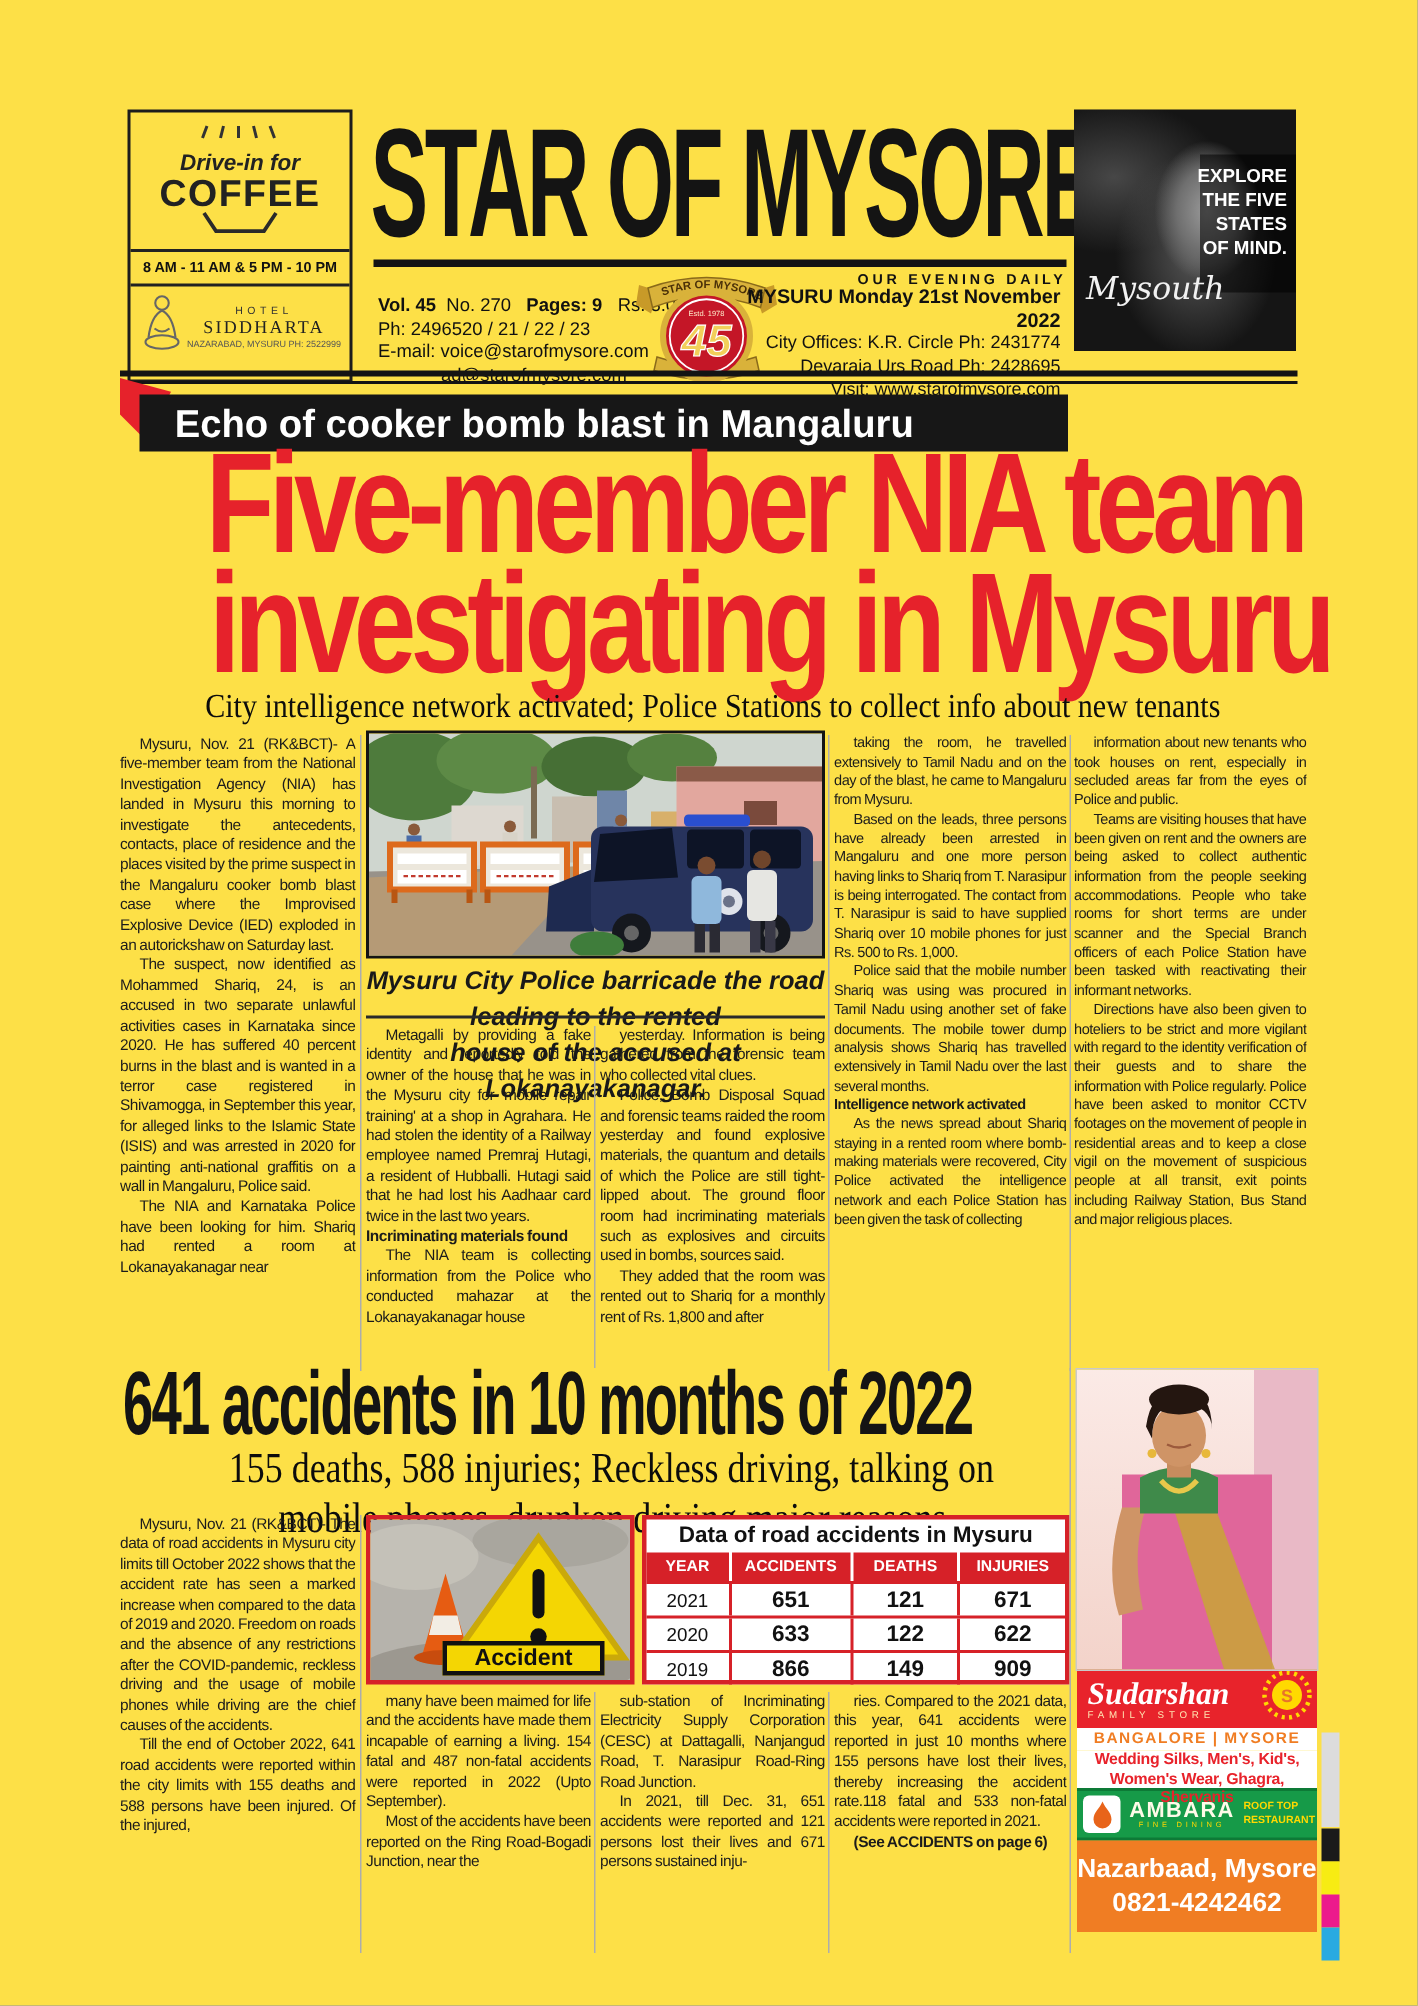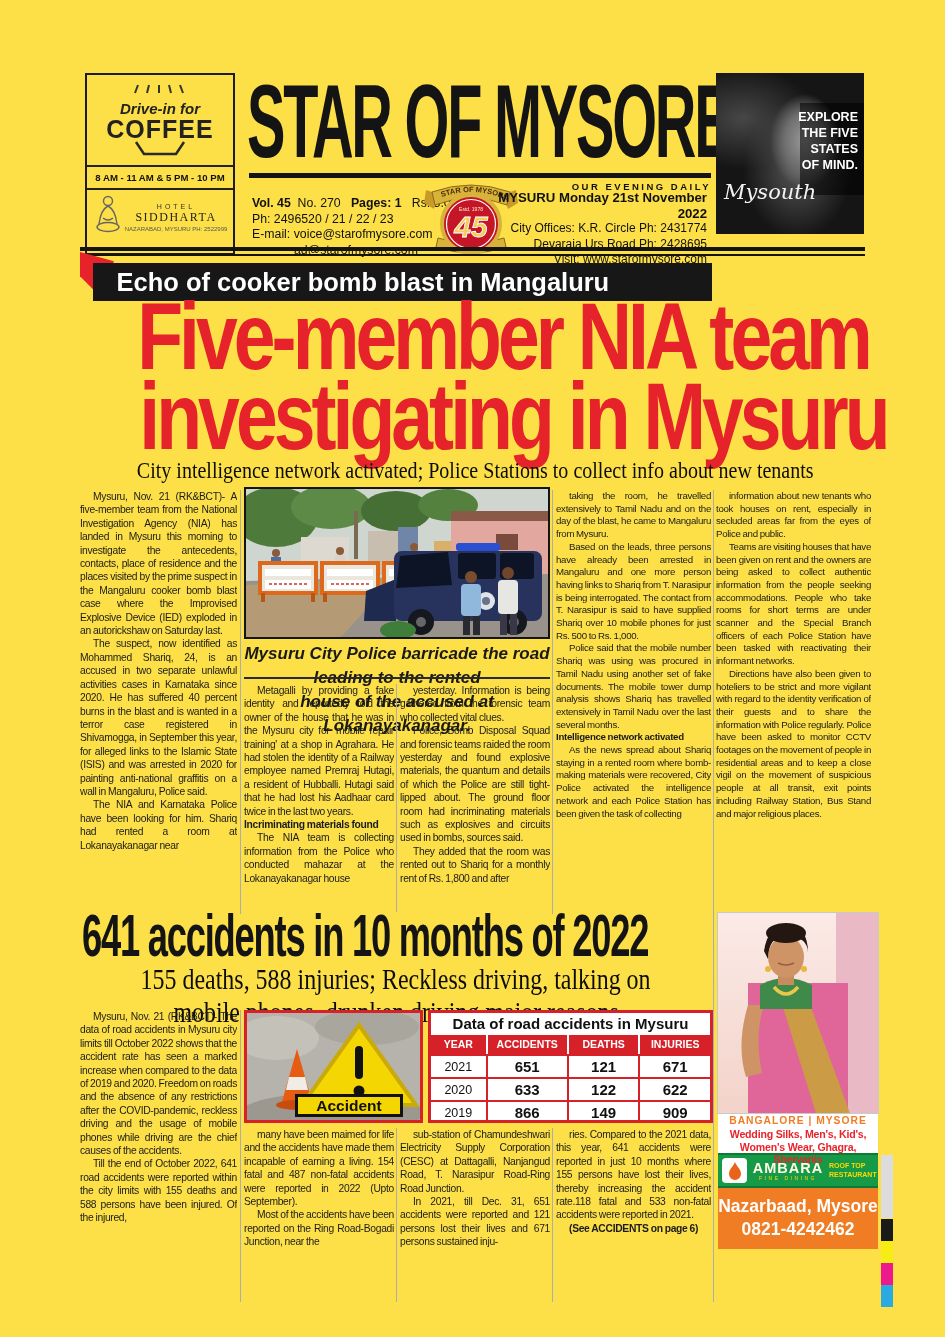--- a/index.html
+++ b/index.html
@@ -72,21 +72,21 @@
 
   .photo1{left:244px;top:487px;width:306px;height:152px;border:2px solid #141414;box-sizing:border-box;}
   .caption{left:244px;top:642px;width:306px;text-align:center;font-weight:bold;font-style:italic;
            font-size:17px;line-height:24px;color:#191919;}
   .caption-rule{left:244px;top:677px;width:306px;height:2px;background:#2a2a2a;}
 
   
   .headline2{left:82px;top:906px;}
   .headline2 .cond{font-size:60px;font-weight:800;letter-spacing:-2px;line-height:60px;
                    transform:scaleX(0.605);color:#141414;}
-  .subhead2{left:80px;top:964px;width:632px;text-align:center;font-family:"Liberation Serif",serif;}
+  .subhead2{left:92px;top:964px;width:632px;text-align:center;font-family:"Liberation Serif",serif;}
   .subhead2 div{height:33px;}
   .subhead2 .cond-c{font-size:28.5px;color:#0c0c0c;transform:scaleX(0.84);line-height:32px;}
 
   .acc-graphic{left:244px;top:1010px;width:179px;height:113px;border:3px solid #d62128;
                box-sizing:border-box;}
   .acc-label{position:absolute;left:48px;bottom:3px;width:108px;height:23px;background:#f4d603;
              border:3px solid #111;box-sizing:border-box;text-align:center;font-weight:800;
              font-size:15.5px;line-height:17px;color:#111;}
   .acc-table{left:428px;top:1010px;width:285px;height:113px;border:3px solid #d62128;
              box-sizing:border-box;background:#fff;}
@@ -172,21 +172,21 @@
 
   <div class="abs masthead-title">
     <span class="cond">STAR OF MYSORE</span>
   </div>
   <div class="abs masthead-rule"></div>
   <div class="abs evening-daily">OUR EVENING DAILY</div>
 
   <div class="abs pub-info">
     <div><b>Vol. 45</b>&nbsp;
          <span>No. 270</span>&nbsp;&nbsp;
-         <b>Pages: 1</b>&nbsp;&nbsp;
+         <b>Pages: 9</b>&nbsp;&nbsp;
          <span>Rs. 3.00</span></div>
     <div>Ph: 2496520 / 21 / 22 / 23</div>
     <div>E-mail: voice@starofmysore.com</div>
     <div class="ind">ad@starofmysore.com</div>
   </div>
 
   <div class="abs badge">
     <svg width="94" height="86" viewBox="0 0 94 86">
       <defs>
           <path id="rbp" d="M13,25 Q47,11 81,25"></path>
@@ -400,21 +400,21 @@
       <span class="c-d">149</span>
       <span class="c-i">909</span>
     </div>
   </div>
 
   <div class="newscol" style="left:244px;top:1128px;width:150px;height:174px;">
     <p>many have been maimed for life and the accidents have made them incapable of earning a living. 154 fatal and 487 non-fatal accidents were reported in 2022 (Upto September).</p>
     <p>Most of the accidents have been reported on the Ring Road-Bogadi Junction, near the</p>
   </div>
   <div class="newscol" style="left:400px;top:1128px;width:150px;height:174px;">
-    <p>sub-station of Chamundeshwari Electricity Supply Corporation (CESC) at Dattagalli, Nanjangud Road, T. Narasipur Road-Ring Road Junction.</p>
+    <p>sub-station of Incriminating Electricity Supply Corporation (CESC) at Dattagalli, Nanjangud Road, T. Narasipur Road-Ring Road Junction.</p>
     <p>In 2021, till Dec. 31, 651 accidents were reported and 121 persons lost their lives and 671 persons sustained inju-</p>
   </div>
   <div class="newscol" style="left:556px;top:1128px;width:155px;height:174px;">
     <p>ries. Compared to the 2021 data, this year, 641 accidents were reported in just 10 months where 155 persons have lost their lives, thereby increasing the accident rate.118 fatal and 533 non-fatal accidents were reported in 2021.</p>
     <p class="see-line">(See ACCIDENTS on page 6)</p>
   </div>
 
   <div class="abs vrule" style="left:240px;top:1010px;height:292px;"></div>
   <div class="abs vrule" style="left:396px;top:1128px;height:174px;"></div>
   <div class="abs vrule" style="left:552px;top:1128px;height:174px;"></div>
@@ -438,20 +438,33 @@
         <path d="M56,74 Q68,88 80,74" stroke="#e8c84a" stroke-width="3.5" fill="none"></path>
         <rect x="60" y="58" width="16" height="14" fill="#c78c5e"></rect>
         <ellipse cx="68" cy="44" rx="18" ry="21" fill="#cf9466"></ellipse>
         <path d="M46,38 Q50,12 68,14 Q90,12 90,40 Q90,24 68,22 Q50,24 50,46 Z" fill="#241610"></path>
         <ellipse cx="68" cy="20" rx="20" ry="10" fill="#241610"></ellipse>
         <circle cx="50" cy="56" r="3" fill="#e8b83a"></circle>
         <circle cx="86" cy="56" r="3" fill="#e8b83a"></circle>
         <path d="M60,50 Q68,54 76,50" stroke="#9c5a3c" stroke-width="1.5" fill="none"></path>
       </svg>
     </div>
+    <div class="sud-red">
+      <div class="sud-brand">
+        <div class="b1">Sudarshan</div>
+        <div class="b2">FAMILY STORE</div>
+      </div>
+      <span style="margin-right:3px;">
+        <svg width="34" height="34" viewBox="0 0 34 34">
+          <circle cx="17" cy="17" r="15" fill="none" stroke="#ffd900" stroke-width="3" stroke-dasharray="2,3"></circle>
+          <circle cx="17" cy="17" r="10" fill="#ffd900"></circle>
+          <text x="17" y="21.5" font-size="12" font-weight="bold" fill="#e8742a" text-anchor="middle">S</text>
+        </svg>
+      </span>
+    </div>
     <div class="sud-cities">BANGALORE | MYSORE</div>
     <div class="sud-items">
       <div>Wedding Silks, Men's, Kid's,</div>
       <div>Women's Wear, Ghagra, Shervanis</div>
     </div>
     <div class="sud-ambara">
       <span class="amb-flame">
         <svg width="16" height="20" viewBox="0 0 16 20">
             <path d="M8,1 C10,6 14,8 14,13 A6,6 0 1 1 2,13 C2,8 6,6 8,1 Z" fill="#e8641a"></path>
           </svg>

